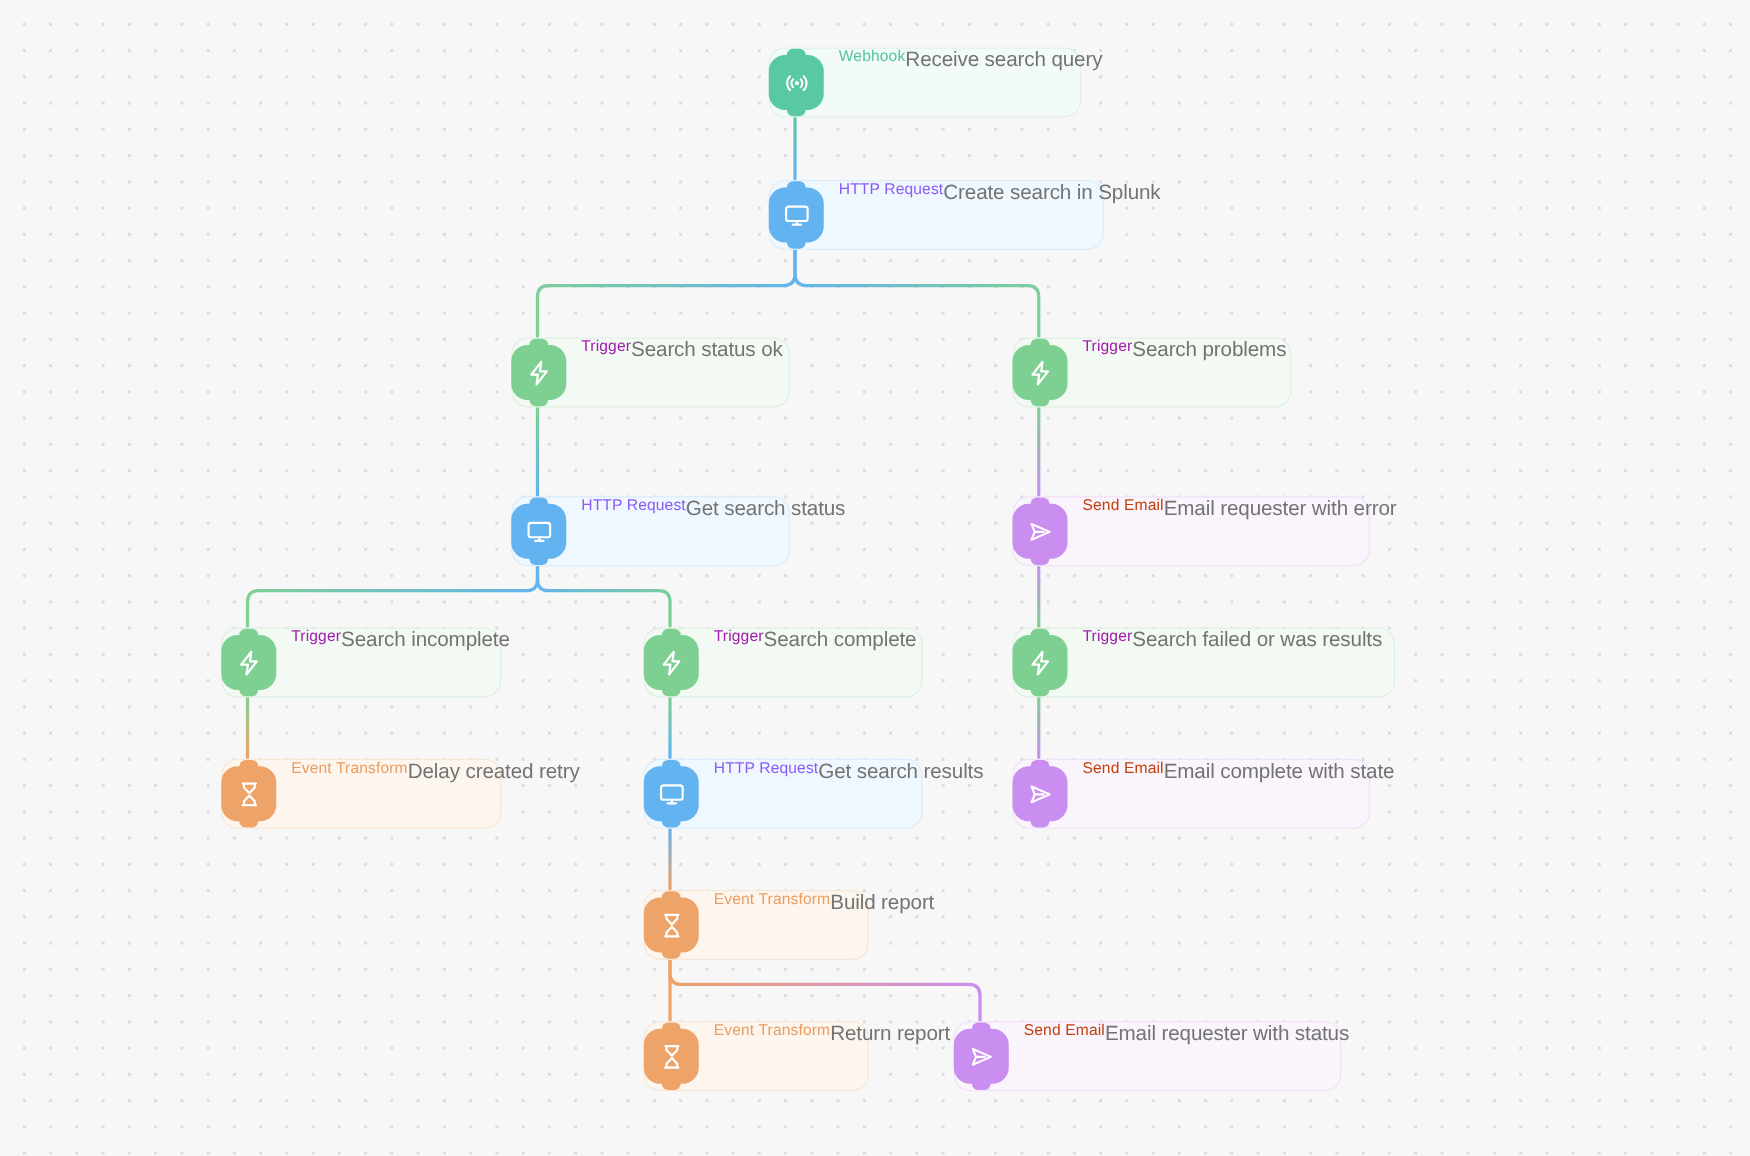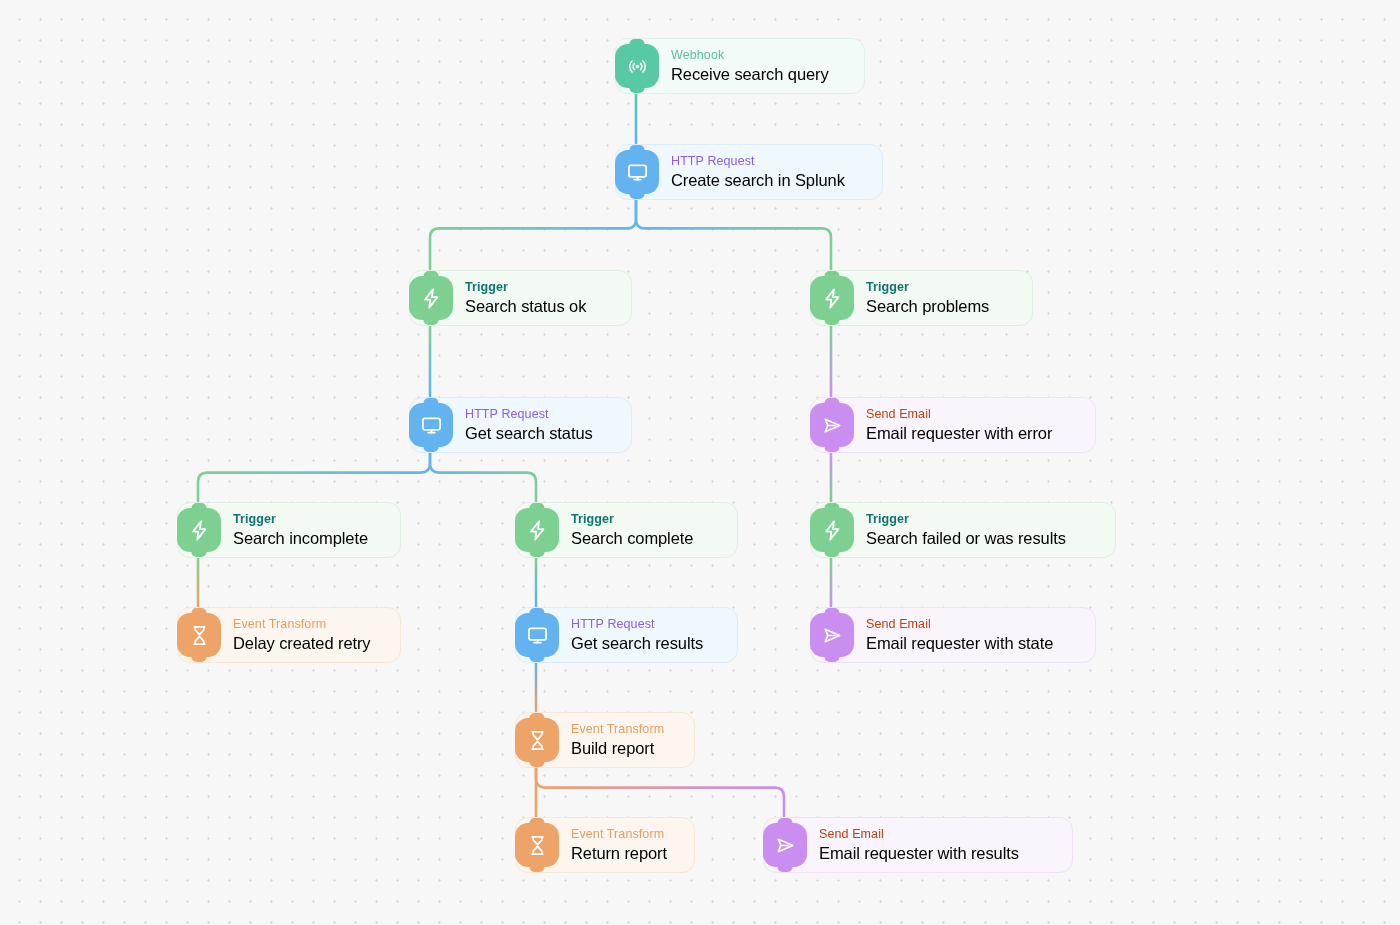--- a/index.html
+++ b/index.html
@@ -90,56 +90,55 @@
     bottom: -5px;
     border-radius: 0 0 5px 5px;
   }
 
   .node-icon svg { width: 23px; height: 23px; display: block; position: relative; z-index: 2; }
 
   .node-text {
     position: relative;
     z-index: 3;
     display: flex;
-    flex-direction: column;
     justify-content: center;
     padding-left: 12px;
     padding-right: 18px;
     height: 56px;
     white-space: nowrap;
   }
 
   .node-type {
     font-size: 12.5px;
     line-height: 15px;
     font-weight: 400;
     letter-spacing: .1px;
     margin-bottom: 1px;
   }
 
   .node-title {
     font-size: 16.5px;
     line-height: 20px;
-    color: #000000;
+    color: #737373;
     font-weight: 400;
     letter-spacing: -.1px;
   }
 
   
   .t-webhook  .node-icon { background: #59c9a5; }
   .t-webhook  .node-card { background: #f2fbf7; border-color: #dff2ea; }
   .t-webhook  .node-type { color: #56c39f; }
 
   .t-http     .node-icon { background: #63b3f0; }
   .t-http     .node-card { background: #eff8fe; border-color: #dcecfa; }
   .t-http     .node-type { color: #8b5cf6; }
 
   .t-trigger  .node-icon { background: #7ed092; }
   .t-trigger  .node-card { background: #f2faf3; border-color: #dff0e2; }
-  .t-trigger  .node-type { color: #0f766e; font-weight: bold; }
+  .t-trigger  .node-type { color: #a21caf; }
 
   .t-transform .node-icon { background: #eea368; }
   .t-transform .node-card { background: #fdf6ef; border-color: #f7e7d6; }
   .t-transform .node-type { color: #eb9d60; }
 
   .t-email    .node-icon { background: #ca8ef0; }
   .t-email    .node-card { background: #faf4fd; border-color: #efe2f8; }
   .t-email    .node-type { color: #c2410c; }
 </style>
 </head>
@@ -370,21 +369,21 @@
       <div class="node t-email" style="left: 809px; top: 606px; width: 286px;">
         <div class="node-card" style="width: 286px;"></div>
         <div class="node-icon">
           <svg viewBox="0 0 24 24" fill="none" stroke="#fff" stroke-width="1.8" stroke-linecap="round" stroke-linejoin="round">
       <path d="M4.5 5.5 19.5 12 4.5 18.5l2.6-6.5z"></path>
       <path d="M7.1 12h7.4"></path>
     </svg>
         </div>
         <div class="node-text">
           <div class="node-type">Send Email</div>
-          <div class="node-title">Email requester with state</div>
+          <div class="node-title">Email complete with state</div>
         </div>
       </div>
       <div class="node t-transform" style="left: 514px; top: 711px; width: 180px;">
         <div class="node-card" style="width: 180px;"></div>
         <div class="node-icon">
           <svg viewBox="0 0 24 24" fill="none" stroke="#fff" stroke-width="1.8" stroke-linecap="round" stroke-linejoin="round">
       <path d="M6.5 3h11"></path>
       <path d="M6.5 21h11"></path>
       <path d="M7.5 3v3.2L12 11l4.5-4.8V3"></path>
       <path d="M7.5 21v-3.2L12 13l4.5 4.8V21"></path>
@@ -413,17 +412,17 @@
       <div class="node t-email" style="left: 762px; top: 816px; width: 310px;">
         <div class="node-card" style="width: 310px;"></div>
         <div class="node-icon">
           <svg viewBox="0 0 24 24" fill="none" stroke="#fff" stroke-width="1.8" stroke-linecap="round" stroke-linejoin="round">
       <path d="M4.5 5.5 19.5 12 4.5 18.5l2.6-6.5z"></path>
       <path d="M7.1 12h7.4"></path>
     </svg>
         </div>
         <div class="node-text">
           <div class="node-type">Send Email</div>
-          <div class="node-title">Email requester with results</div>
+          <div class="node-title">Email requester with status</div>
         </div>
       </div>
     </div>
 </div>
 
 </body></html>

